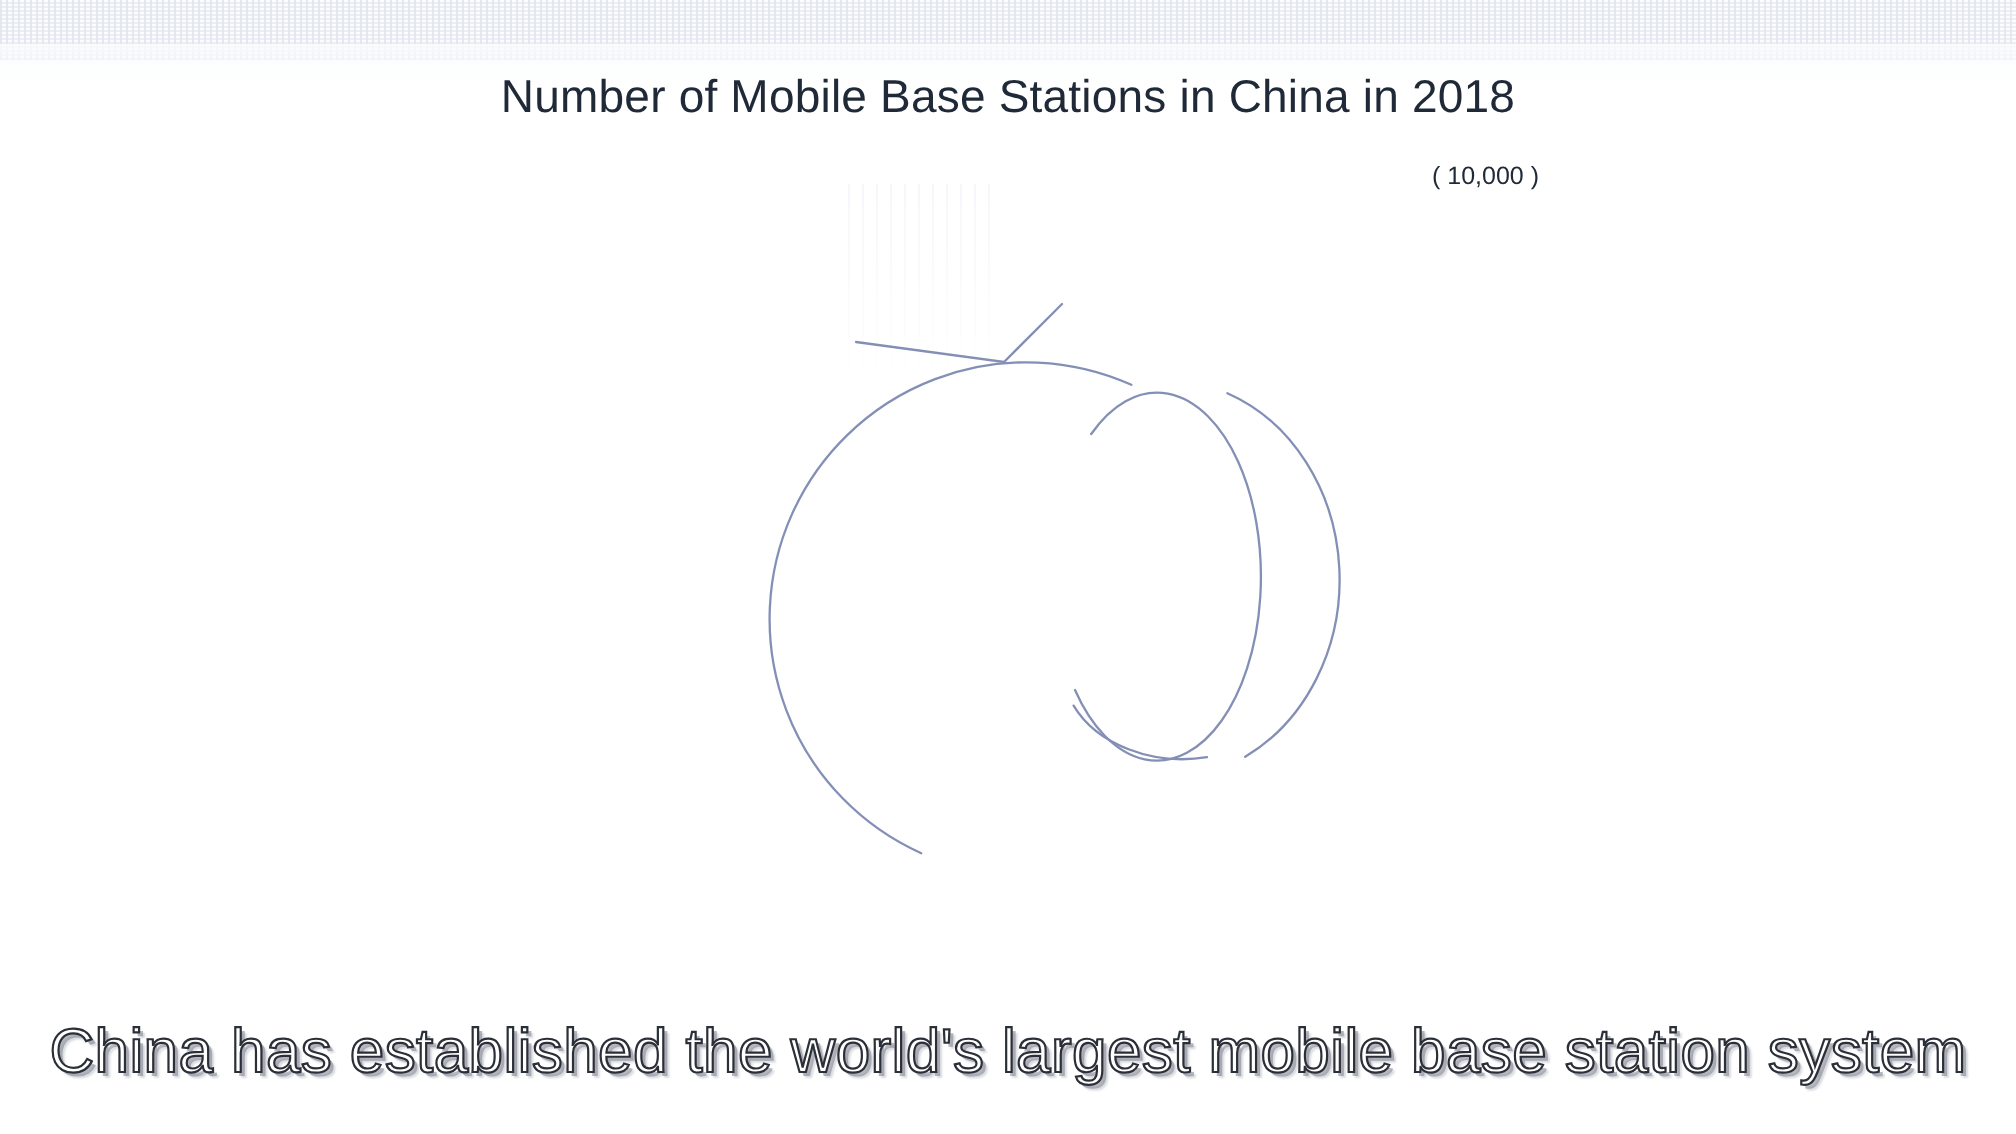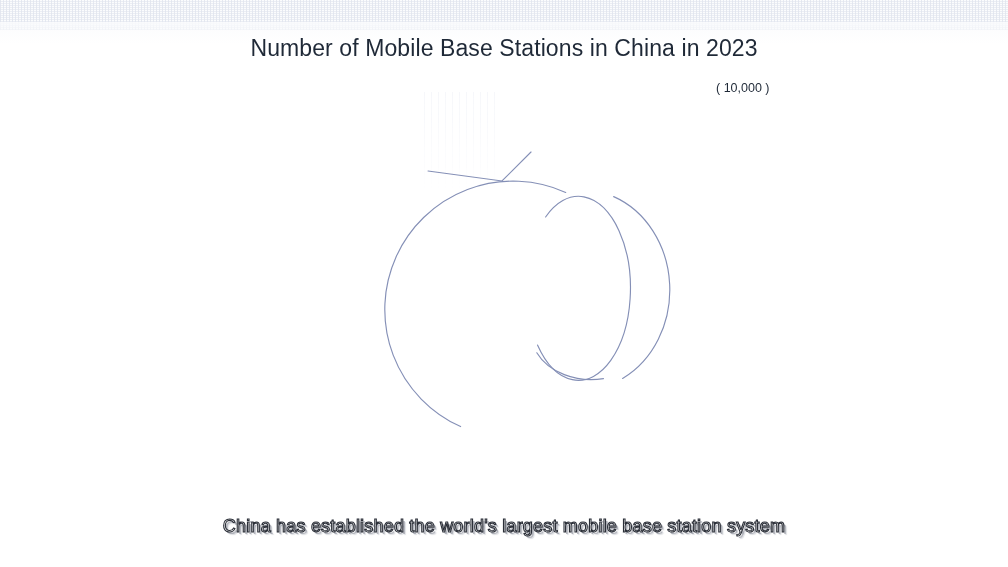--- a/index.html
+++ b/index.html
@@ -101,41 +101,41 @@
   .caption-wrap {
     position: absolute;
     left: 0;
     top: 508px;
     width: 1008px;
     text-align: center;
   }
   .caption {
     position: relative;
     display: inline-block;
-    font-size: 18px;
+    font-size: 31px;
     line-height: 36px;
     font-weight: 400;
     white-space: nowrap;
     color: #ffffff;
     -webkit-text-stroke: 1.1px #2b2f38;
     text-shadow:
        2px 2px 0 rgba(125,130,142,0.55),
        3px 3px 1px rgba(150,155,166,0.35);
     letter-spacing: 0.2px;
   }
 </style>
 </head>
 <body>
 
 <div id="slide">
 
   <div class="noise-band"></div>
   <div class="noise-fade"></div>
 
-  <div class="title">Number of Mobile Base Stations in China in 2023</div>
+  <div class="title">Number of Mobile Base Stations in China in 2018</div>
 
   <div class="unit-label">( 10,000 )</div>
 
   <div class="ghost-streaks"></div>
 
   <svg class="chart-svg" viewBox="0 0 1008 567" aria-hidden="true">
     <g fill="none" stroke="#7a86b0" stroke-width="1.15" stroke-linecap="round" opacity="0.92">
 
       <path d="M 565.7 192.4
                A 125 125 0 1 0 460.6 426.6"></path>

